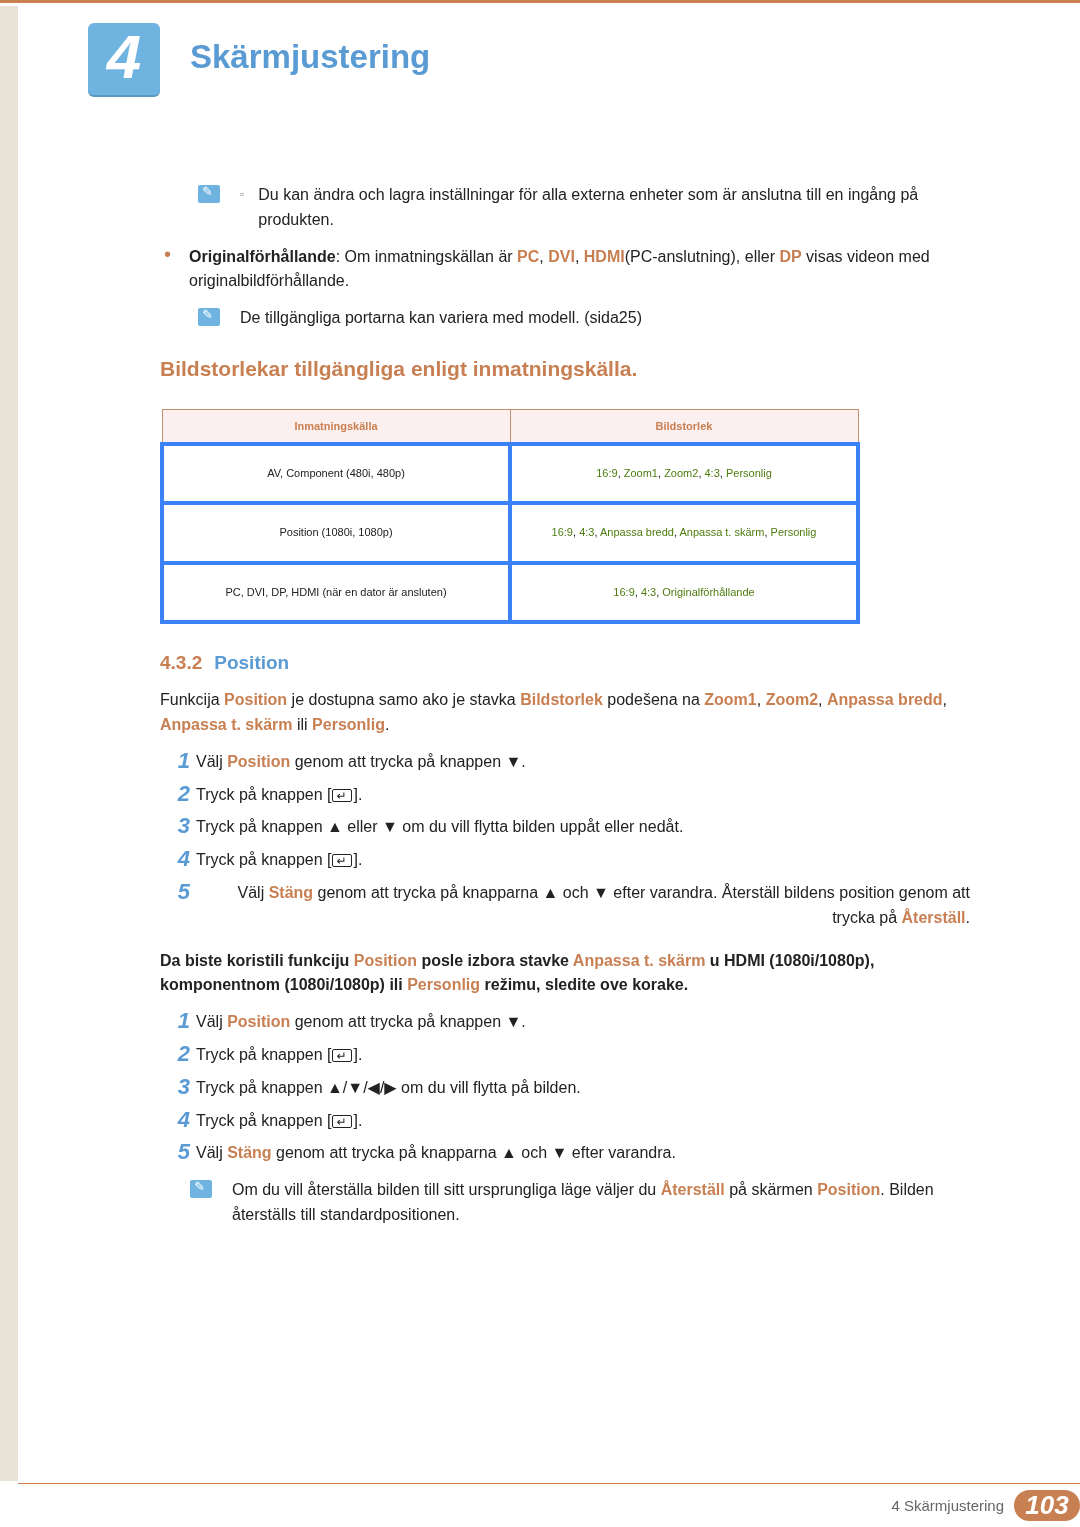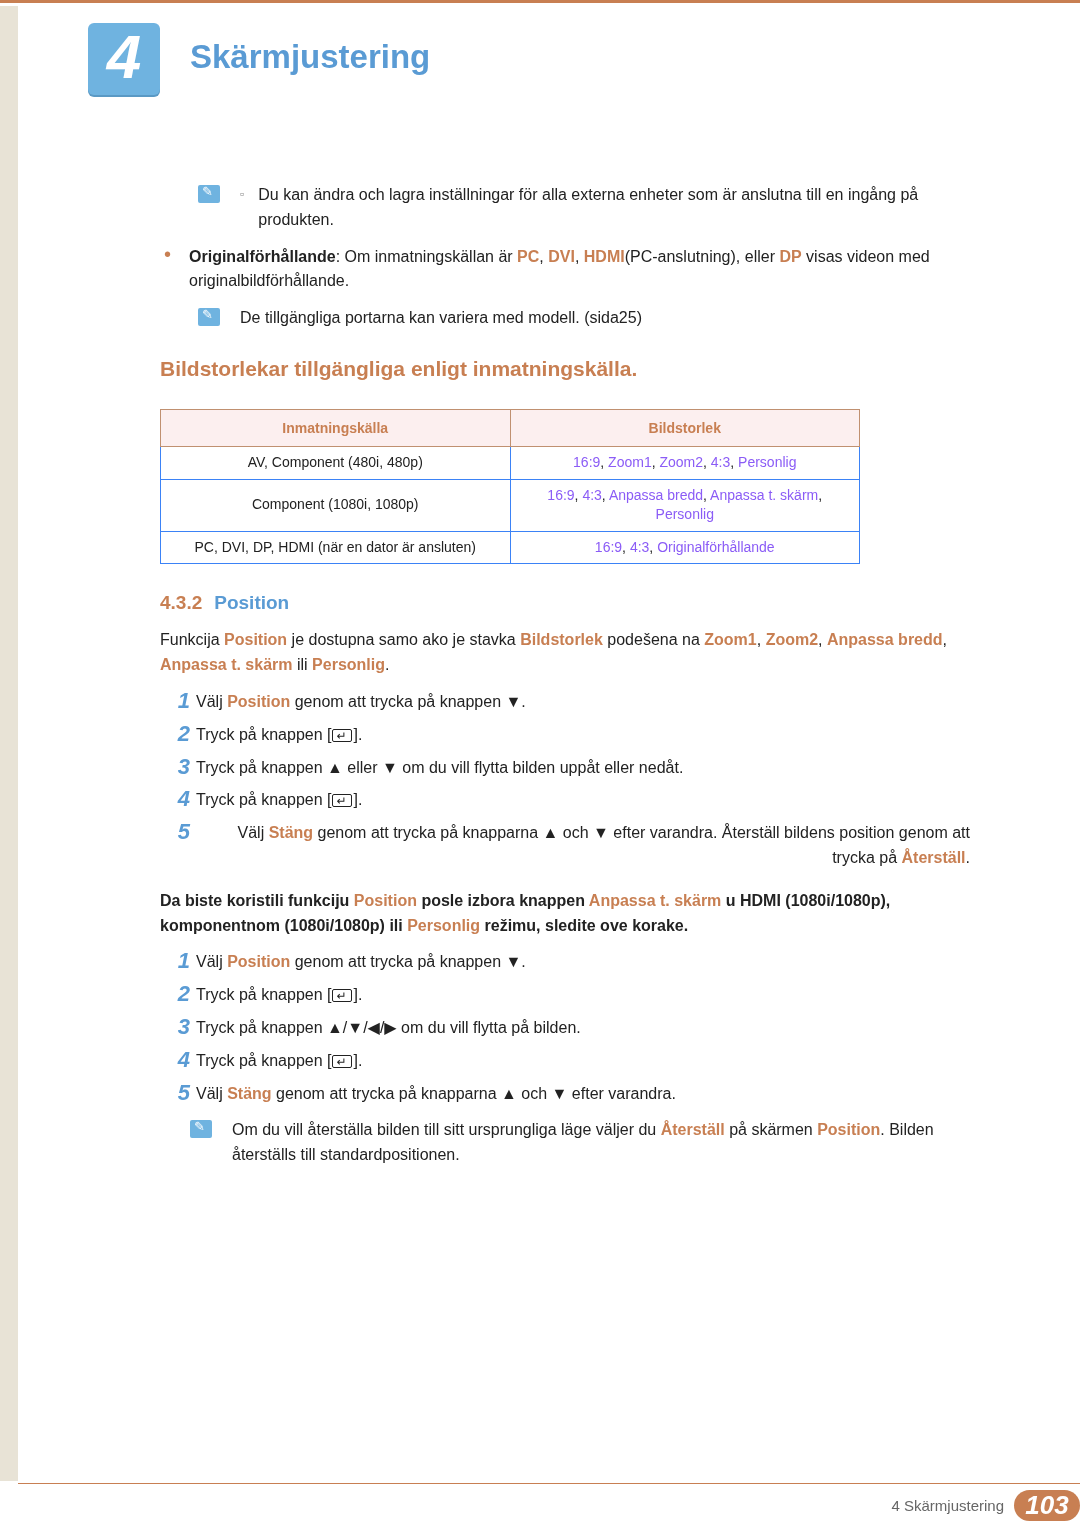--- a/index.html
+++ b/index.html
@@ -86,38 +86,38 @@
   .section-head {
     color: #c87f52;
     font-weight: bold;
     font-size: 21px;
     margin: 26px 0 28px 0;
   }
   table.sizes {
     width: 700px;
     border-collapse: collapse;
     border: 1.5px solid #b88;
-    font-size: 14px;
+    font-size: 11px;
   }
   table.sizes th {
     background: #fcefef;
     color: #c87f52;
     font-weight: bold;
     padding: 10px 8px;
     border: 1px solid #c09070;
     text-align: center;
   }
   table.sizes td {
-    border: 1px solid #3b82f6;
-    padding: 6px 8px;
+    border: 4px solid #3b82f6;
+    padding: 20px 8px;
     text-align: center;
     line-height: 1.4;
   }
   table.sizes td.src { color: #222; }
-  table.sizes td.sz span { color: #8b5cf6; }
+  table.sizes td.sz span { color: #4d7c0f; }
   .h432 { margin-top: 28px; }
   .h432 .num { color: #c87f52; font-weight: bold; font-size: 19px; margin-right: 12px;}
   .h432 .ttl { color: #5a9bd4; font-weight: bold; font-size: 19px;}
   .para { line-height: 1.55; margin-top: 14px; font-size: 16px;}
   ol.steps { list-style: none; padding: 0; margin: 8px 0 0 0; counter-reset: step; }
   ol.steps li {
     display: flex;
     align-items: flex-start;
     padding: 4px 0;
     counter-increment: step;
@@ -210,21 +210,21 @@
       <tbody>
           <tr>
         <th style="width:50%">Inmatningskälla</th>
         <th>Bildstorlek</th>
       </tr>
       <tr>
         <td class="src">AV, Component (480i, 480p)</td>
         <td class="sz"><span>16:9</span>, <span>Zoom1</span>, <span>Zoom2</span>, <span>4:3</span>, <span>Personlig</span></td>
       </tr>
       <tr>
-        <td class="src">Component (1080i, 1080p)</td>
+        <td class="src">Position (1080i, 1080p)</td>
         <td class="sz"><span>16:9</span>, <span>4:3</span>, <span>Anpassa bredd</span>, <span>Anpassa t. skärm</span>, <span>Personlig</span></td>
       </tr>
       <tr>
         <td class="src">PC, DVI, DP, HDMI (när en dator är ansluten)</td>
         <td class="sz"><span>16:9</span>, <span>4:3</span>, <span>Originalförhållande</span></td>
       </tr>
     </tbody>
       </table>
 
     <div class="h432">
@@ -248,21 +248,21 @@
         </li>
       <li>
           <span><span>Tryck på knappen [</span><span class="enter-btn"></span><span>].</span></span>
         </li>
       <li>
           <span><span>Välj </span><b class="brand">Stäng</b><span> genom att trycka på knapparna ▲ och ▼ efter varandra. Återställ bildens position genom att trycka på </span><b class="brand">Återställ</b><span>.</span></span>
         </li>
     </ol>
 
     <p class="para">
-      <b>Da biste koristili funkciju </b><b class="brand">Position</b><b> posle izbora knappen </b><b class="brand">Anpassa t. skärm</b><b> u HDMI (1080i/1080p), komponentnom (1080i/1080p) ili </b><b class="brand">Personlig</b><b> režimu, sledite ove korake.</b>
+      <b>Da biste koristili funkciju </b><b class="brand">Position</b><b> posle izbora stavke </b><b class="brand">Anpassa t. skärm</b><b> u HDMI (1080i/1080p), komponentnom (1080i/1080p) ili </b><b class="brand">Personlig</b><b> režimu, sledite ove korake.</b>
     </p>
 
     <ol class="steps">
       <li>
           <span><span>Välj </span><b class="brand">Position</b><span> genom att trycka på knappen ▼.</span></span>
         </li>
       <li>
           <span><span>Tryck på knappen [</span><span class="enter-btn"></span><span>].</span></span>
         </li>
       <li>

